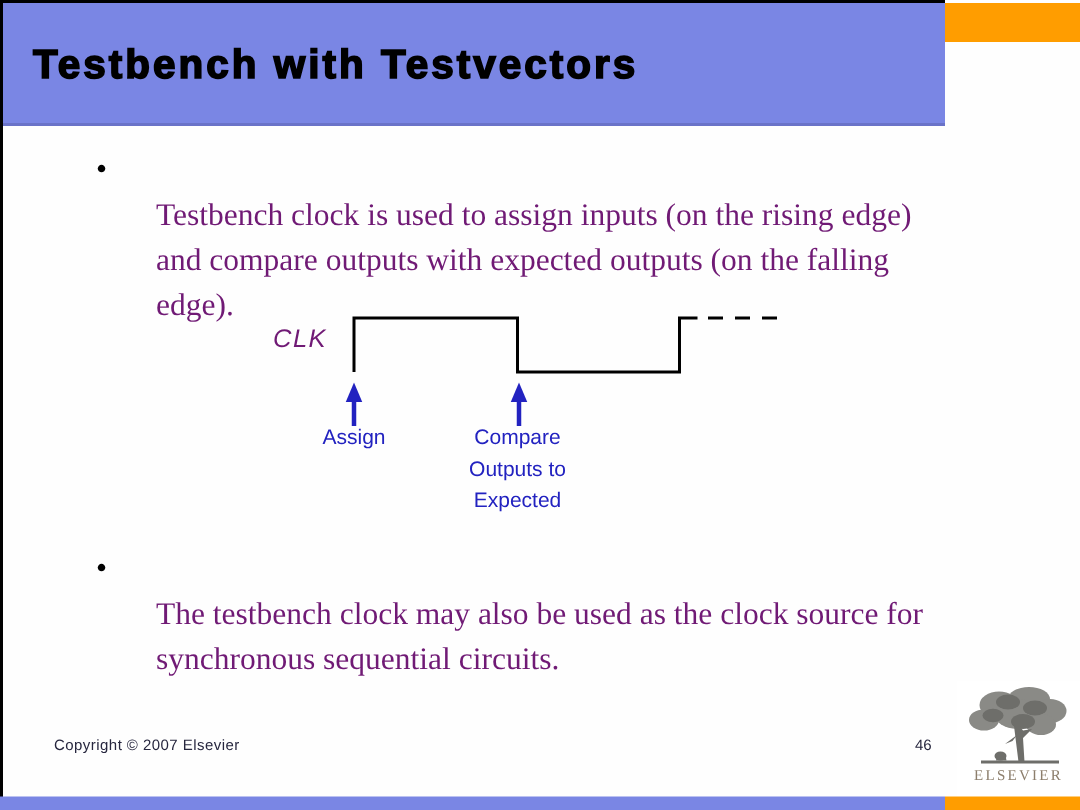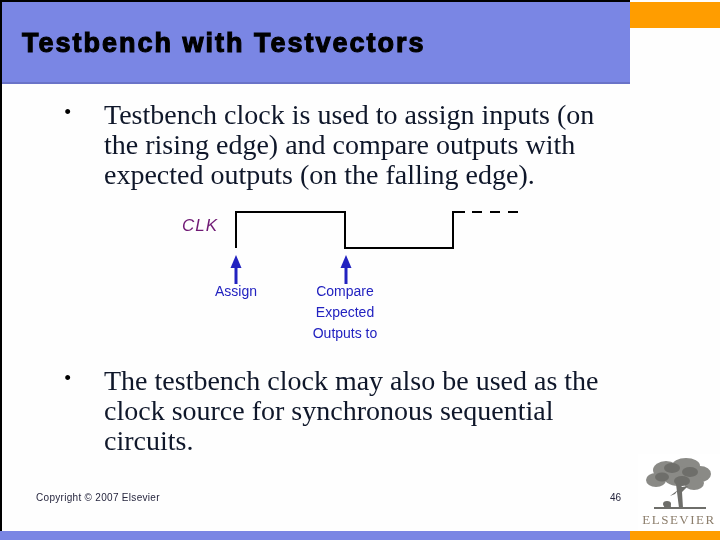--- a/index.html
+++ b/index.html
@@ -35,21 +35,21 @@
     color: #000; white-space: nowrap;
   }
   .accent-top { position: absolute; left: 630px; top: 2px; width: 90px; height: 26px; background: var(--accent-orange); }
 
   .bullet-marker {
     position: absolute; left: 64px; width: 20px;
     font-family: "Liberation Serif", serif; font-size: 21px; color: #000;
   }
   .bullet-text {
     position: absolute; left: 104px; width: 524px;
-    font-family: "Liberation Serif", serif; font-size: 28px; line-height: 30px; color: #0f172a;
+    font-family: "Liberation Serif", serif; font-size: 21px; line-height: 30px; color: #701a75; margin-top: 28px;
   }
   .b1m { top: 100px; }
   .b1t { top: 100px; }
   .b2m { top: 366px; }
   .b2t { top: 366px; }
 
   .clk-label {
     position: absolute; left: 182px; top: 216px;
     font-family: "Liberation Sans", sans-serif; font-style: italic;
     font-size: 17px; letter-spacing: 1px; color: #701a75;
@@ -76,21 +76,21 @@
     position: absolute; left: 610px; top: 492px;
     font-size: 10px; color: var(--footer-text);
   }
 
   .logo-box {
     position: absolute; left: 638px; top: 454px; width: 82px; height: 77px;
     background: #fff; text-align: center;
   }
   .logo-tree { display: block; margin: 2px auto 0 auto; }
   .logo-word {
-    font-family: "Liberation Serif", serif; font-size: 13px;
+    font-family: "Liberation Serif", serif; font-size: 10px;
     color: var(--logo-text); letter-spacing: 1.5px;
   }
 
   .strip-purple { position: absolute; left: 0; top: 531px; width: 630px; height: 9px; background: var(--header-bar); }
   .strip-orange { position: absolute; left: 630px; top: 531px; width: 90px; height: 9px; background: var(--accent-orange); }
 </style>
 </head>
 <body>
 
 <div class="slide">
@@ -117,22 +117,22 @@
     <line class="arrow-stem" x1="166" y1="66" x2="166" y2="84"></line>
     <polygon class="arrow-head" points="166,55 160.5,68 171.5,68"></polygon>
   </svg>
 
   <div class="anno anno-assign">
     <div>Assign</div>
   </div>
 
   <div class="anno anno-compare">
     <div>Compare</div>
+    <div>Outputs to</div>
     <div>Expected</div>
-    <div>Outputs to</div>
   </div>
 
   <div class="bullet-marker b2m">•</div>
   <div class="bullet-text b2t">The testbench clock may also be used as the clock source for synchronous sequential circuits.</div>
 
   <div class="copyright">Copyright © 2007 Elsevier</div>
   <div class="page-number">46</div>
 
   <div class="logo-box">
     <svg class="logo-tree" width="74" height="56" viewBox="0 0 74 56">

